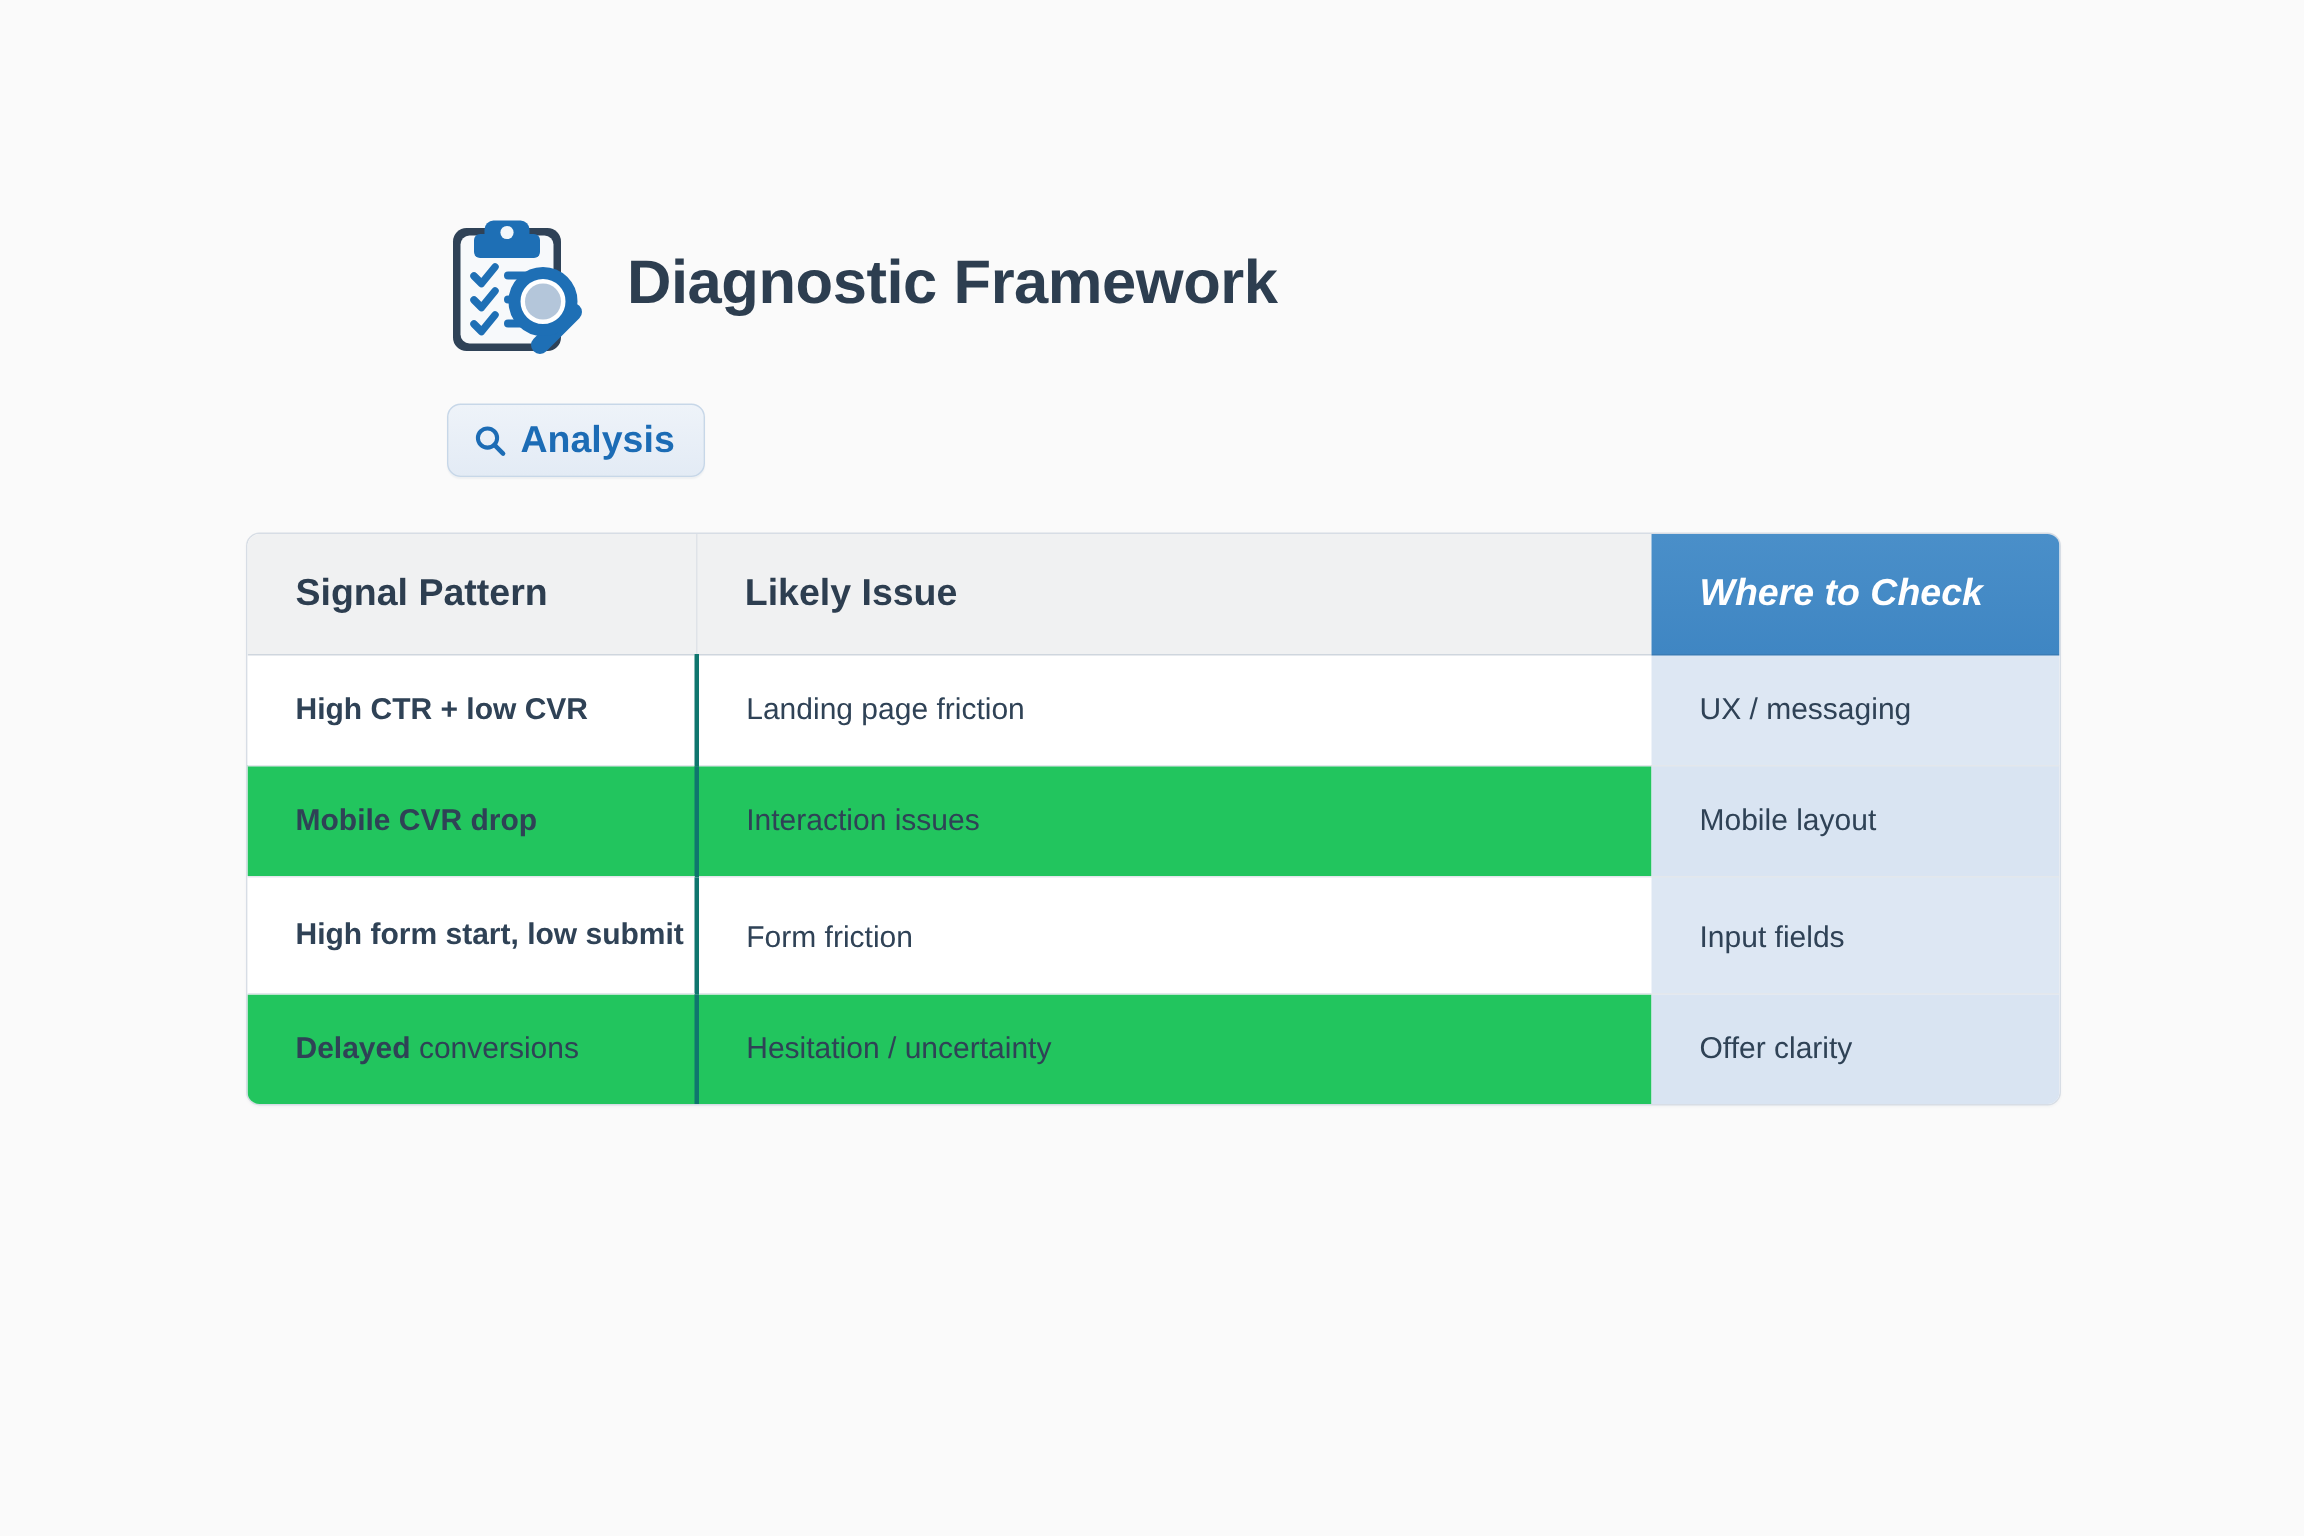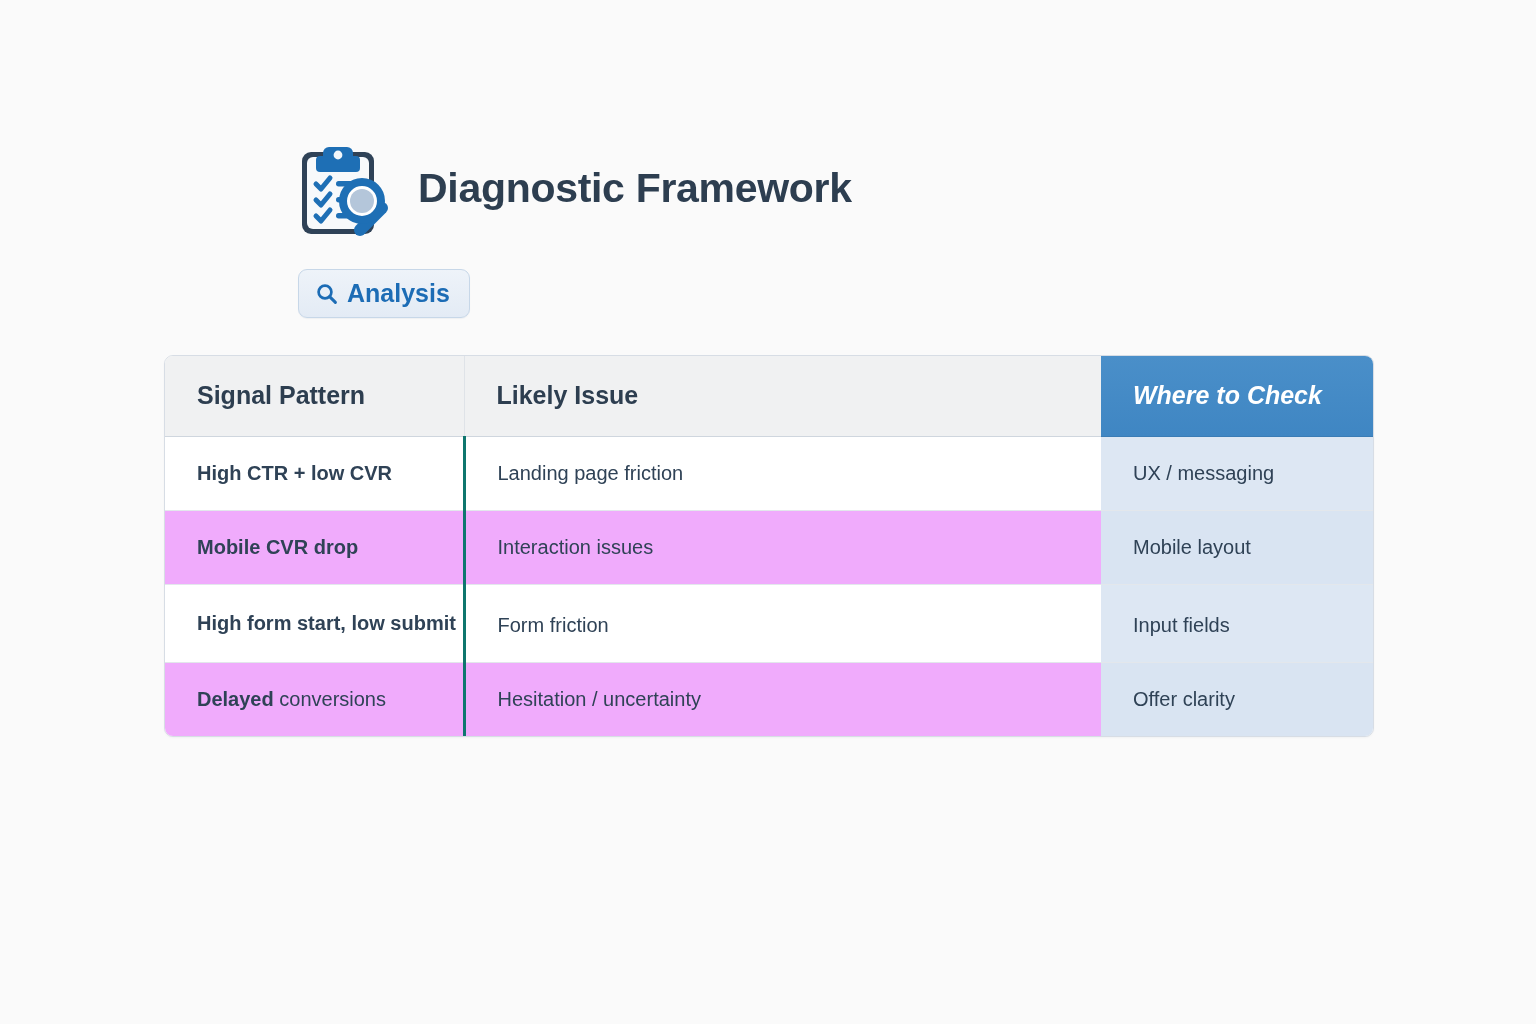--- a/index.html
+++ b/index.html
@@ -182,21 +182,21 @@
   }
   tbody tr.alt td.c-check {
     background: #d9e4f2;
   }
   tbody tr td.c-pattern,
   tbody tr td.c-issue {
     background: #ffffff;
   }
   tbody tr.alt td.c-pattern,
   tbody tr.alt td.c-issue {
-    background: #f0abfc;
+    background: #22c55e;
   }
 </style>
 </head>
 <body>
 
 <div class="page">
 
   <div class="header-row">
     <span class="brand-icon-wrap">
       <svg class="brand-icon" viewBox="0 0 104 104" xmlns="http://www.w3.org/2000/svg" aria-hidden="true">

